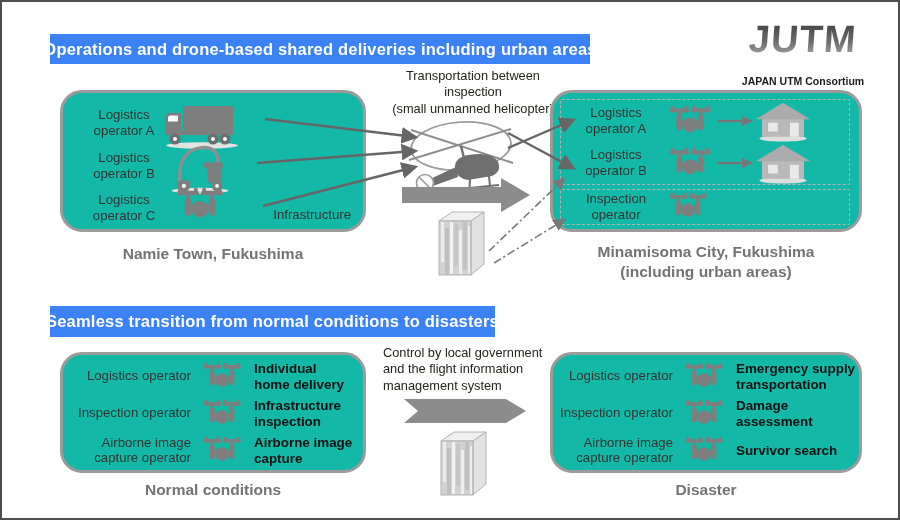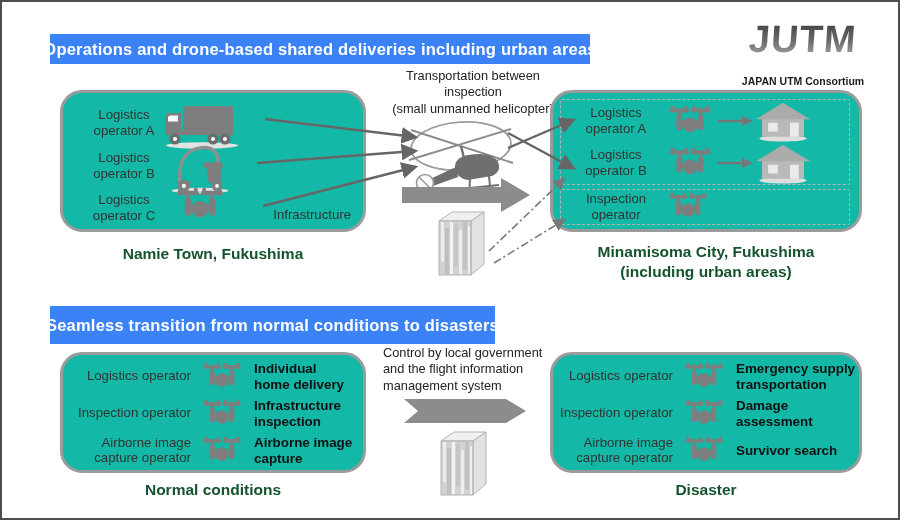--- a/index.html
+++ b/index.html
@@ -5,21 +5,21 @@
   html,body{margin:0;padding:0;background:#fff;}
   .canvas{
     position:relative;width:900px;height:520px;box-sizing:border-box;
     background:#fff;border:2px solid #4d4d4d;overflow:hidden;
     font-family:"Liberation Sans",sans-serif;color:#262220;
   }
   
   .title-bar{position:absolute;background:#3b82f6;color:#fff;display:flex;align-items:center;justify-content:center;}
   .title-bar span{font-weight:bold;font-size:16.5px;letter-spacing:.2px;white-space:nowrap;}
   #t1{left:48px;top:32px;width:540px;height:30px;}
-  #t2{left:48px;top:304px;width:445px;height:38px;}
+  #t2{left:48px;top:304px;width:445px;height:31px;}
   
   .logo{position:absolute;left:733px;top:18px;width:136px;text-align:center;line-height:1;}
   .logo-word{
     font-size:38px;font-weight:bold;letter-spacing:1px;
     background:linear-gradient(180deg,#3d3d3d 0%,#6b6b6b 55%,#a8a8a8 100%);
     -webkit-background-clip:text;background-clip:text;color:transparent;
     transform:skewX(-4deg);display:inline-block;
   }
   .logo-sub{font-size:10.5px;font-weight:bold;color:#1c1c1c;margin-top:18px;white-space:nowrap;}
   
@@ -38,21 +38,21 @@
   .vehicle{position:absolute;}
   #truck{left:95px;top:5px;} #scooter{left:101px;top:46px;} #droneC{left:109px;top:94px;}
   .consolidation{position:absolute;right:12px;bottom:7px;font-size:13.2px;color:#333;}
   
   .opsrow{display:flex;align-items:center;height:42px;padding-left:6px;}
   .opsrow.short{height:32px;padding-top:1px;}
   .opsrow .rlbl{width:98px;text-align:center;font-size:13.2px;line-height:1.18;color:#333;}
   .opsrow .rlbl span{display:block;}
   .to-arrow{margin:0 2px;}
   
-  .caption{position:absolute;font-weight:bold;font-size:15.5px;text-align:center;color:#14532d;line-height:1.3;}
+  .caption{position:absolute;font-weight:bold;font-size:15.5px;text-align:center;color:#737373;line-height:1.3;}
   .caption span{display:block;}
   #cap-namie{left:80px;top:242px;width:262px;}
   #cap-minami{left:549px;top:240px;width:310px;}
   #cap-normal{left:80px;top:478px;width:262px;}
   #cap-disaster{left:549px;top:478px;width:310px;}
   
   .midtext{position:absolute;font-size:12.8px;line-height:1.27;color:#262220;}
   .midtext span{display:block;}
   #transport-label{left:379px;top:66px;width:168px;text-align:center;margin-left:8px;}
   #ctrl-utm{left:386px;top:273px;width:152px;text-align:center;}

